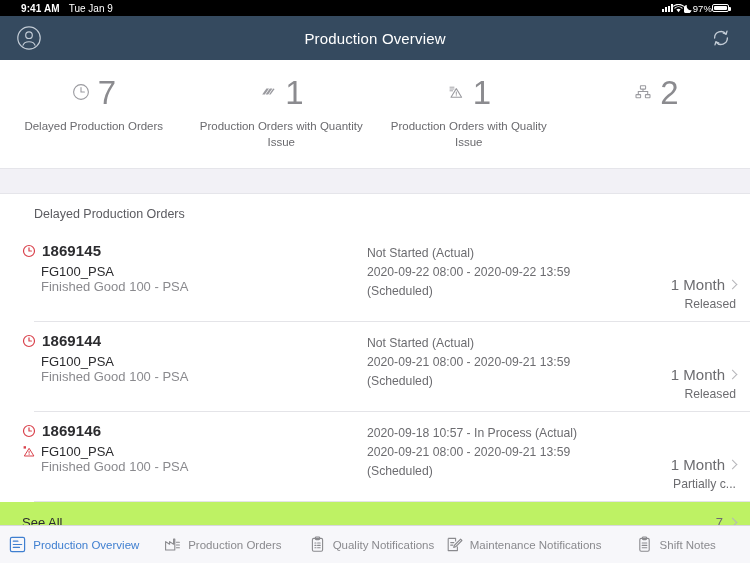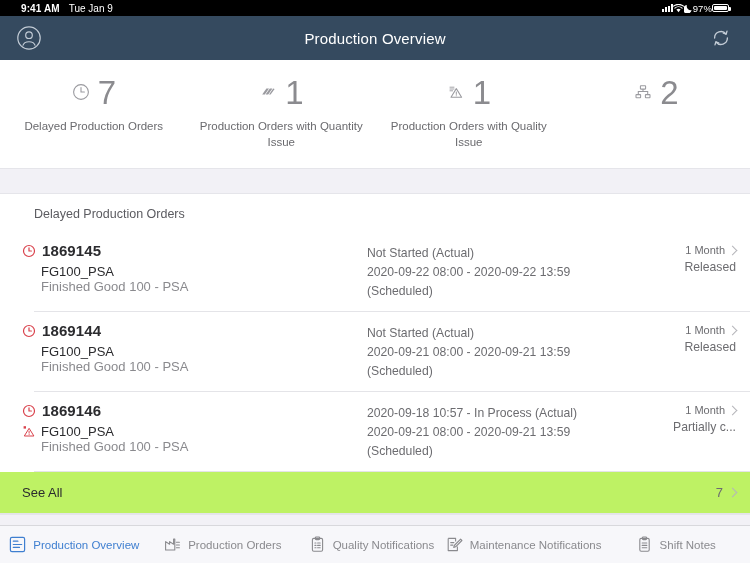--- a/index.html
+++ b/index.html
@@ -60,21 +60,21 @@
   .row-left { width:345px; padding-left:0; }
   .r-id { display:flex; align-items:center; gap:6px; }
   .r-id-txt { font-size:15px; font-weight:bold; color:#2b2b2e; letter-spacing:.1px; }
   .r-mat { display:flex; align-items:flex-start; gap:5px; margin-top:5px; padding-left:0; }
   .r-mat-txt { font-size:13px; color:#2b2b2e; }
   .r-mat.indent { padding-left:19px; }
   .r-desc { font-size:13px; color:#8a8a8e; padding-left:19px; }
 
   .row-mid { flex:1; font-size:12.2px; color:#6c6c70; line-height:1.56; padding-top:2px; }
   .row-right { width:112px; text-align:right; padding-top:2px; position:relative; }
-  .rr-top { display:flex; align-items:center; justify-content:flex-end; gap:4px; font-size:11px; color:#6c6c70; }
+  .rr-top { display:flex; align-items:center; justify-content:flex-end; gap:4px; font-size:15px; color:#6c6c70;margin-top:32px; }
   .rr-bot { font-size:12.2px; color:#6c6c70; margin-top:4px; }
 
   .chev { width:7px; height:7px; border-right:1.4px solid #b5b5ba; border-top:1.4px solid #b5b5ba;
           transform:rotate(45deg); display:inline-block; }
 
   .seeall { display:flex; align-items:center; background:#bef264; padding:13px 14px 14px 22px; position:relative; }
   .seeall::after { content:""; position:absolute; left:0; right:0; bottom:0; height:1px; background:#e4e4e8; }
   .sa-txt { font-size:13px; color:#2b2b2e; }
   .sa-right { margin-left:auto; display:flex; align-items:center; gap:6px; font-size:13px; color:#6c6c70; }
 

